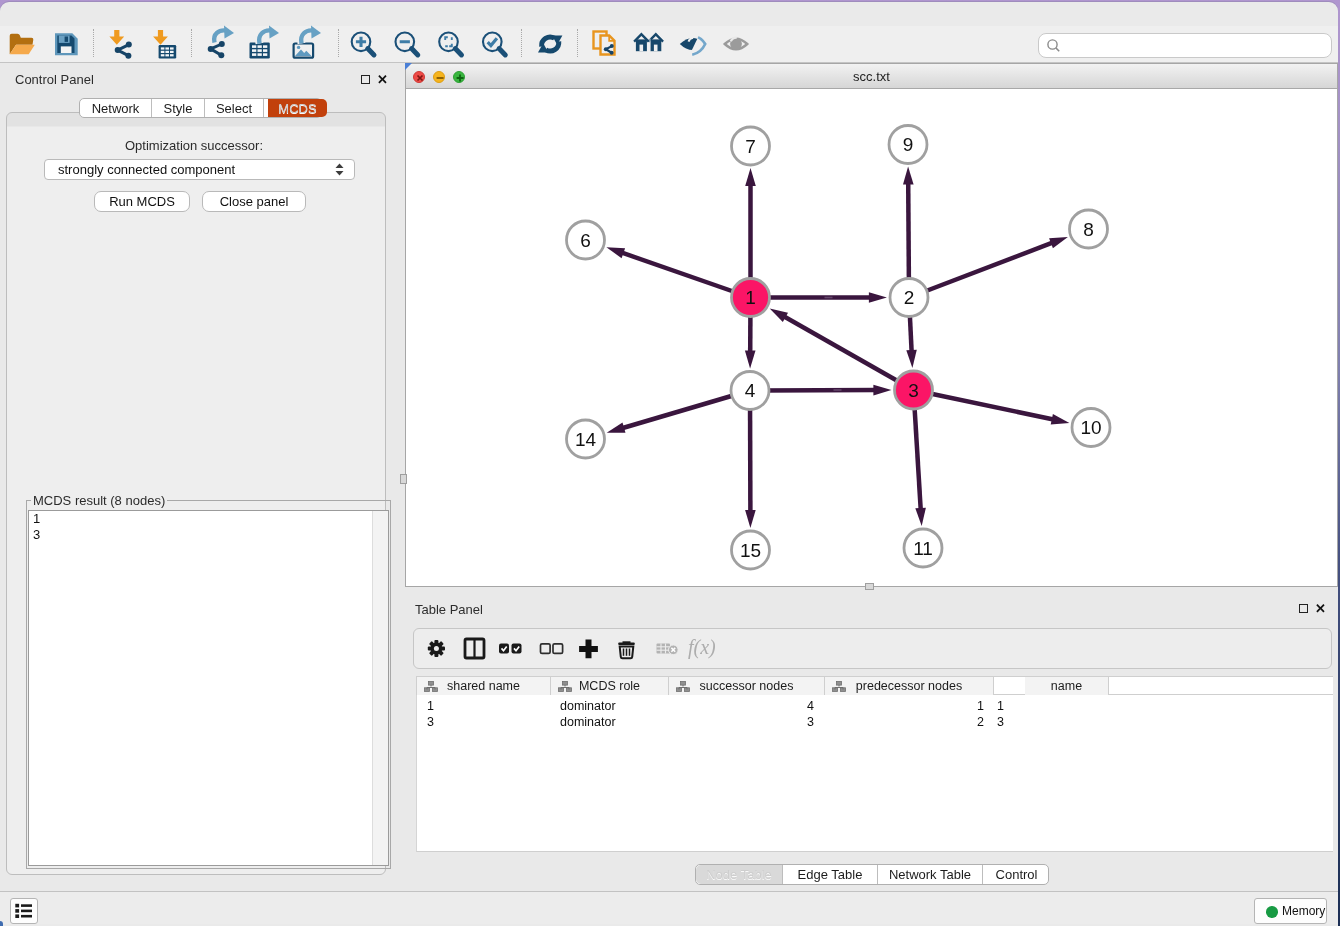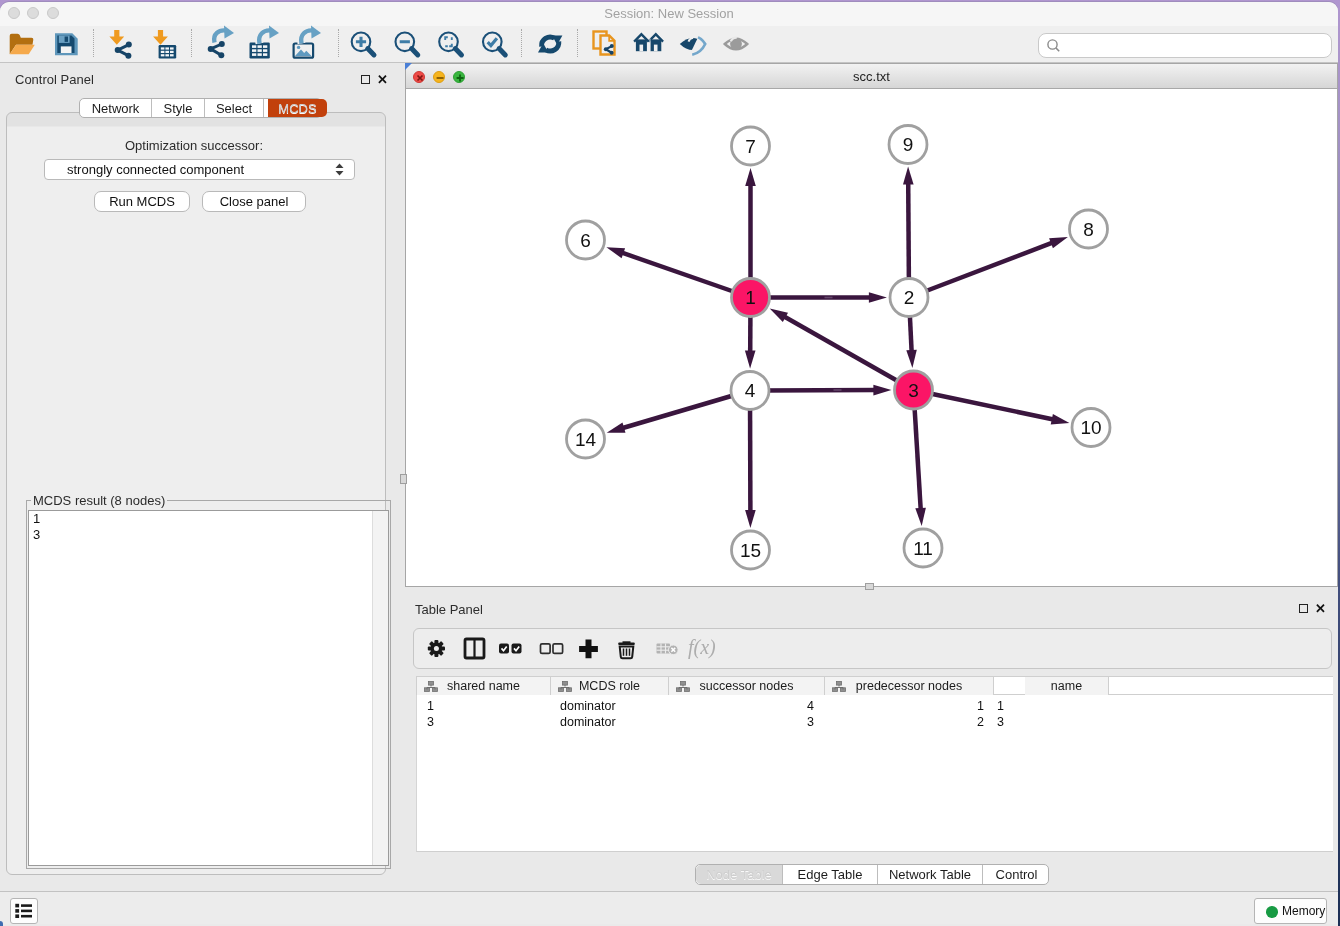--- a/index.html
+++ b/index.html
@@ -33,21 +33,21 @@
      background:#fff; border:1px solid #b0b0b0; border-radius:5px; }
   .cptab { position:absolute; top:0; height:100%; font-size:13px; color:#1c1c1c;
      text-align:center; line-height:19px; border-right:1px solid #bdbdbd; }
   #cp-pane { position:absolute; left:6px; top:49px; width:380px; height:763px;
      border:1px solid #bdbdbd; border-radius:6px;
      background:linear-gradient(#e2e2e2 0, #e2e2e2 13px, #eeeeee 14px); }
   #optlabel { position:absolute; left:0; top:75px; width:388px; text-align:center;
      font-size:13px; color:#2b2b2b; }
   #selectbox { position:absolute; left:44px; top:96px; width:311px; height:21px;
      background:#fff; border:1px solid #b9b9b9; border-radius:4px;
-     font-size:13px; color:#111; line-height:19px; padding-left:22px; }
+     font-size:13px; color:#111; line-height:19px; padding-left:13px; }
   .cpbtn { position:absolute; top:128px; height:21px; background:#fff;
      border:1px solid #b9b9b9; border-radius:7px; font-size:13px; color:#111;
      text-align:center; line-height:19px; }
   #mcds-field { position:absolute; left:19px; top:387px; width:365px; height:369px;
      border:1px solid #a8a8a8; }
   #mcds-label { position:absolute; left:4px; top:-8px; background:#eeeeee;
      padding:0 2px; font-size:13px; color:#2b2b2b; }
   #mcds-text { position:absolute; left:1px; top:9px; width:361px; height:356px;
      background:#fff; border:1px solid #9b9b9b; font-size:13px; color:#111; }
   
@@ -80,26 +80,20 @@
   
   #statusbar { position:absolute; left:0; top:889px; width:100%; height:33px;
      background:#ececec; border-top:1px solid #c2c2c2; }
   .sbtn { position:absolute; top:6px; height:26px; background:#fdfdfd;
      border:1px solid #b5b5b5; border-radius:3px; }
 </style>
 </head>
 <body>
 <div id="win">
 
-  <div id="titlebar">
-    <div class="tl" style="left:8px"></div>
-    <div class="tl" style="left:27px"></div>
-    <div class="tl" style="left:47px"></div>
-    <div id="wintitle">Session: New Session</div>
-  </div>
 
   <div id="toolbar">
     <div class="sep" style="left:93px"></div>
     <div class="sep" style="left:191px"></div>
     <div class="sep" style="left:338px"></div>
     <div class="sep" style="left:521px"></div>
     <div class="sep" style="left:577px"></div>
     <svg id="tb-icons" width="1338" height="40" style="position:absolute;left:0;top:-2px;">
 
       <path d="M9.7,30.3 V11.7 Q9.7,9.7 11.7,9.7 H17.5 Q19.3,9.7 19.8,11.2 L20.8,13.7 H31.5 Q33.6,13.7 33.3,15.7 L32.5,20.7 H16 Z" fill="#b36f10"></path>

